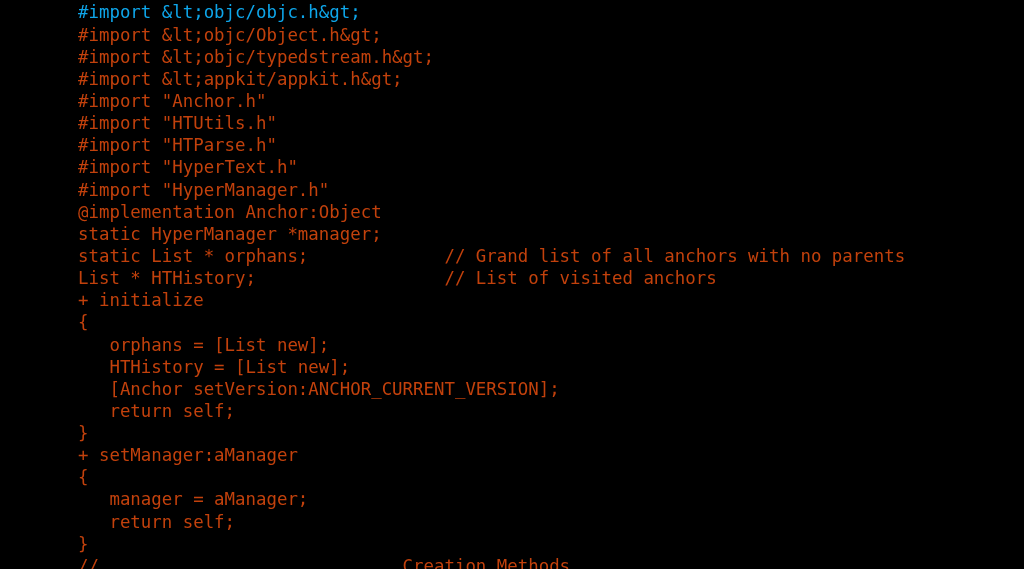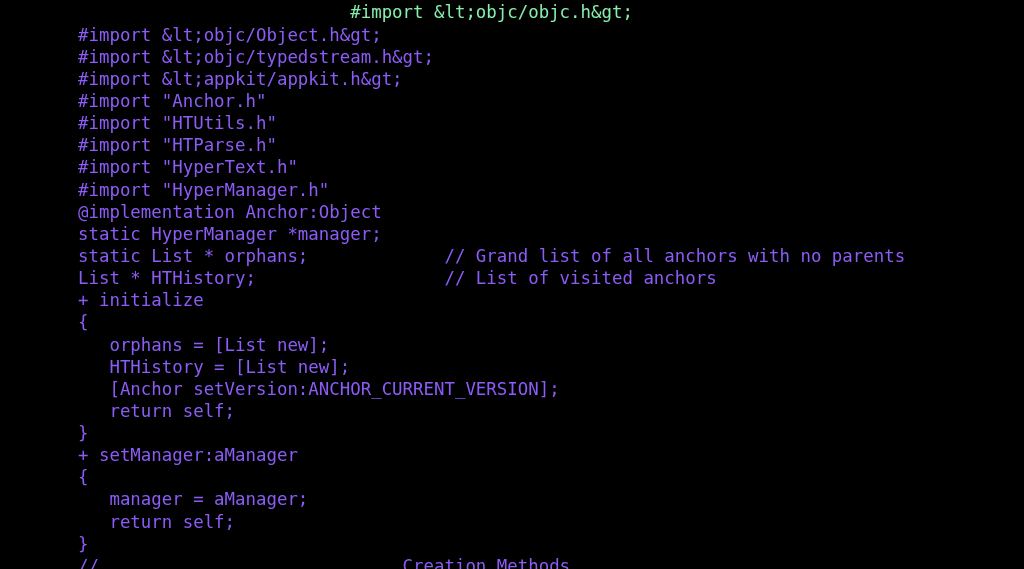--- a/index.html
+++ b/index.html
@@ -31,25 +31,24 @@
     font-size: 17.4px;
     line-height: 22.15px;
     color: #e8e8e8;
     white-space: pre;
     letter-spacing: 0px;
     -webkit-font-smoothing: antialiased;
   }
   .code-line {
     white-space: pre;
     height: 22.15px;
-    color: #8b5cf6;
+    color: #c2410c;
   }
   .code-line.clipped-top {
-    color: #86efac;
-    text-align: center;
+    color: #0ea5e9;
   }
 </style>
 </head>
 <body>
 
 <div id="screen">
   <div id="code-viewport">
     <pre id="code-block"><div class="code-line clipped-top">#import &amp;lt;objc/objc.h&amp;gt;</div><div class="code-line">#import &amp;lt;objc/Object.h&amp;gt;</div><div class="code-line">#import &amp;lt;objc/typedstream.h&amp;gt;</div><div class="code-line">#import &amp;lt;appkit/appkit.h&amp;gt;</div><div class="code-line">#import "Anchor.h"</div><div class="code-line">#import "HTUtils.h"</div><div class="code-line">#import "HTParse.h"</div><div class="code-line">#import "HyperText.h"</div><div class="code-line">#import "HyperManager.h"</div><div class="code-line">@implementation Anchor:Object</div><div class="code-line">static HyperManager *manager;</div><div class="code-line">static List * orphans;             // Grand list of all anchors with no parents</div><div class="code-line">List * HTHistory;                  // List of visited anchors</div><div class="code-line">+ initialize</div><div class="code-line">{</div><div class="code-line">   orphans = [List new];</div><div class="code-line">   HTHistory = [List new];</div><div class="code-line">   [Anchor setVersion:ANCHOR_CURRENT_VERSION];</div><div class="code-line">   return self;</div><div class="code-line">}</div><div class="code-line">+ setManager:aManager</div><div class="code-line">{</div><div class="code-line">   manager = aManager;</div><div class="code-line">   return self;</div><div class="code-line">}</div><div class="code-line">//                             Creation Methods</div></pre>
   </div>
 </div>

